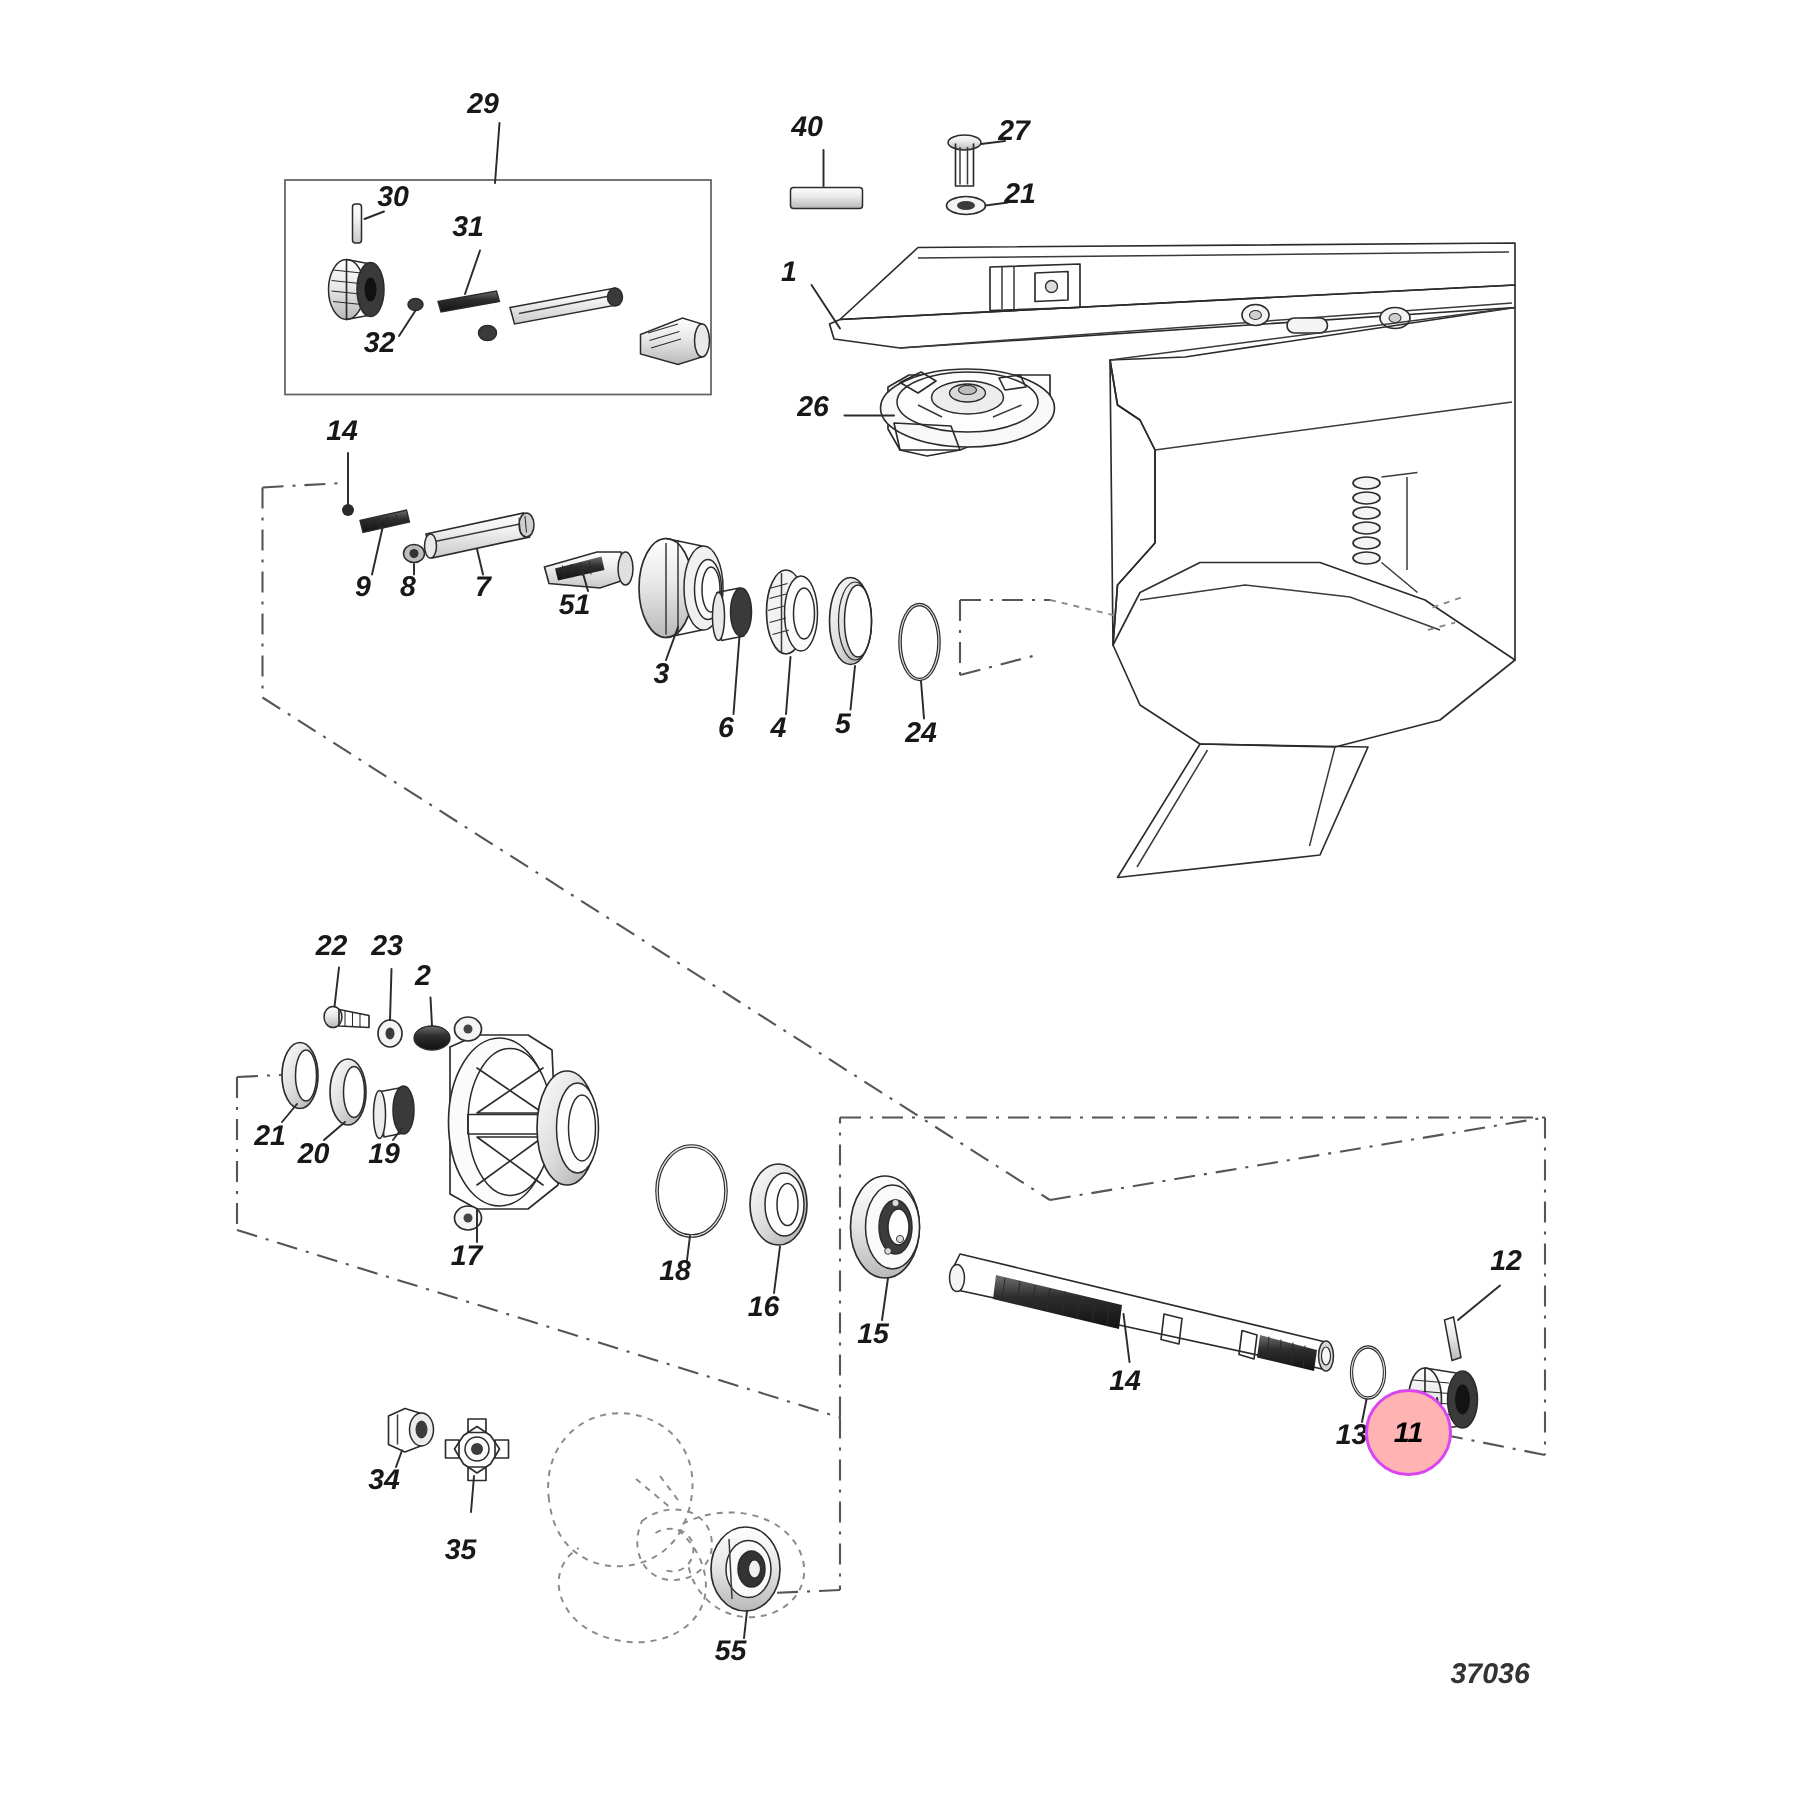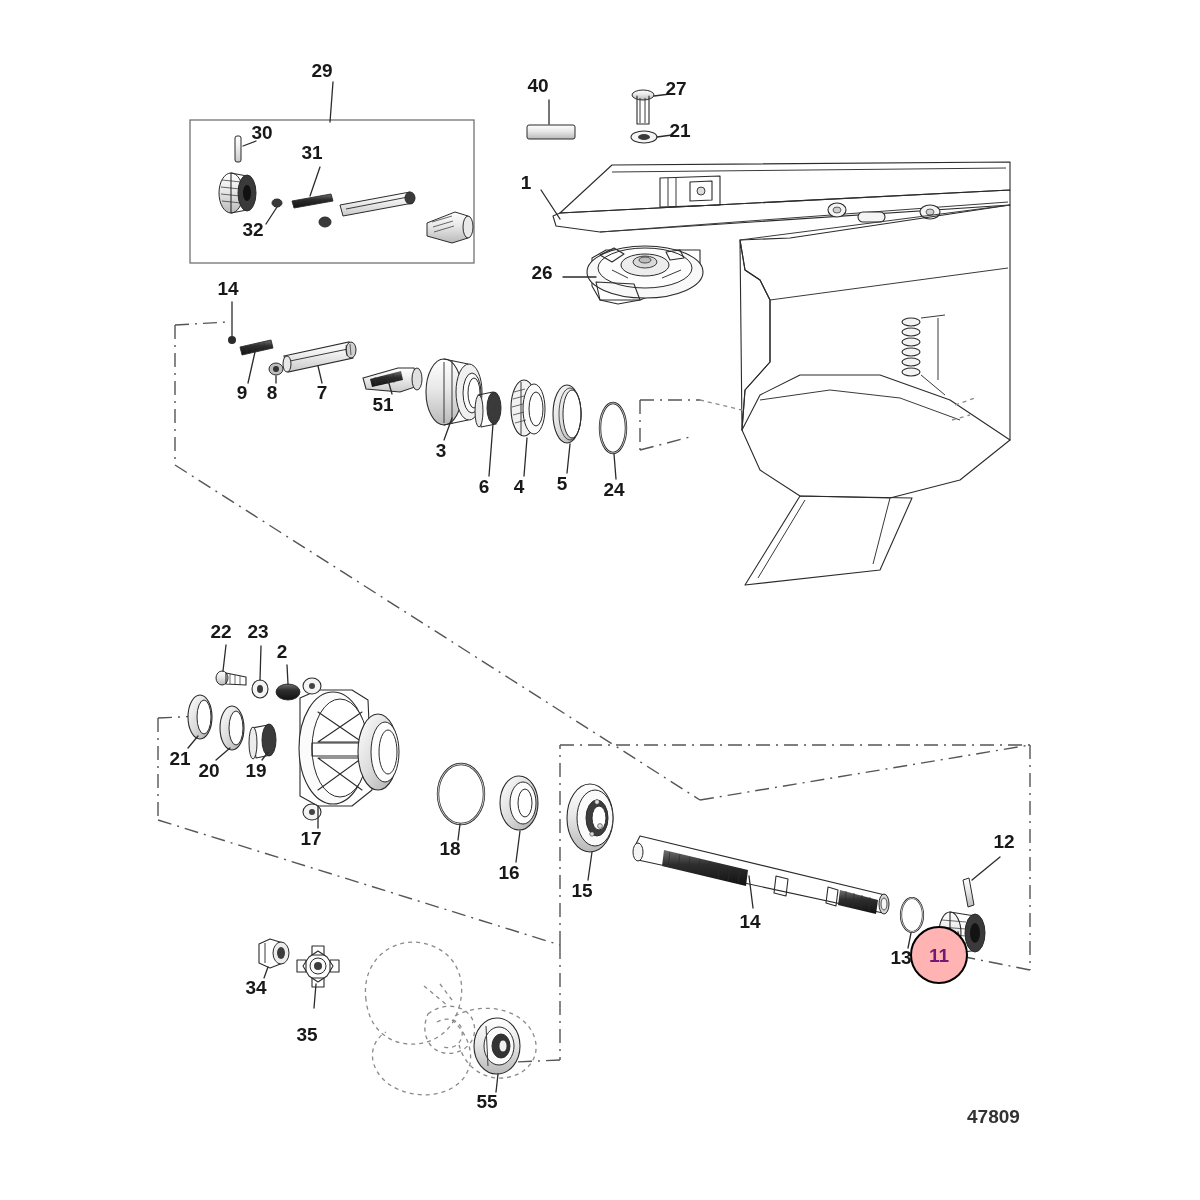--- a/index.html
+++ b/index.html
@@ -3,38 +3,38 @@
 <meta charset="utf-8">
 <title>Gearcase Parts Diagram 55609</title>
 <style>
   html,body{margin:0;padding:0;background:#ffffff;}
   body{
     width:1200px;height:1200px;overflow:hidden;
     font-family:"Liberation Sans", sans-serif;
     color:#1a1a1a;
     position:relative;
   }
-  #diagram-root{position:absolute;left:0;top:0;width:1200px;height:1144px;}
+  #diagram-root{position:absolute;left:0;top:0;width:1200px;height:1144px;font-style:italic;}
   svg#sheet{position:absolute;left:0;top:0;width:1200px;height:1200px;display:block;}
   .callout-layer{position:absolute;left:0;top:0;width:1200px;height:1200px;pointer-events:none;}
   .callout{
     position:absolute;
     font-family:"Liberation Sans", sans-serif;
     font-weight:bold;
     font-size:19px;
     color:#181818;
     line-height:1;
     white-space:nowrap;
     pointer-events:auto;
   }
   .callout.hl{
     width:58px;height:58px;border-radius:50%;
-    background:#ffb3b3;border:2px solid #000000;
+    background:#ffb3b3;border:2px solid #d946ef;
     display:flex;align-items:center;justify-content:center;
-    font-size:19px;color:#701a75;
+    font-size:19px;color:#000000;
     box-sizing:border-box;
     text-align:center;
   }
   .drawing-no{
     position:absolute;
     font-family:"Liberation Sans", sans-serif;
     font-weight:bold;font-size:19px;color:#333;
   }
   
   .ln{stroke:#2b2b2b;stroke-width:1.1;fill:none;stroke-linecap:round;stroke-linejoin:round;}
@@ -485,15 +485,15 @@
       <div class="callout" style="left: 582px; top: 890px; transform: translate(-50%, -50%);">15</div>
       <div class="callout" style="left: 750px; top: 921px; transform: translate(-50%, -50%);">14</div>
       <div class="callout" style="left: 901px; top: 957px; transform: translate(-50%, -50%);">13</div>
       <div class="callout" style="left: 1004px; top: 841px; transform: translate(-50%, -50%);">12</div>
       <div class="callout hl" style="left: 910px; top: 926px;">11</div>
       <div class="callout" style="left: 256px; top: 987px; transform: translate(-50%, -50%);">34</div>
       <div class="callout" style="left: 307px; top: 1018px; transform: translate(-50%, -50%); margin-top: 16px;">35</div>
       <div class="callout" style="left: 487px; top: 1101px; transform: translate(-50%, -50%);">55</div>
     </div>
 
-<div class="drawing-no" id="drawing-no" style="left:967px;top:1106px;">47809</div>
+<div class="drawing-no" id="drawing-no" style="left:967px;top:1106px;">37036</div>
 
 </div>
 
 </body></html>

